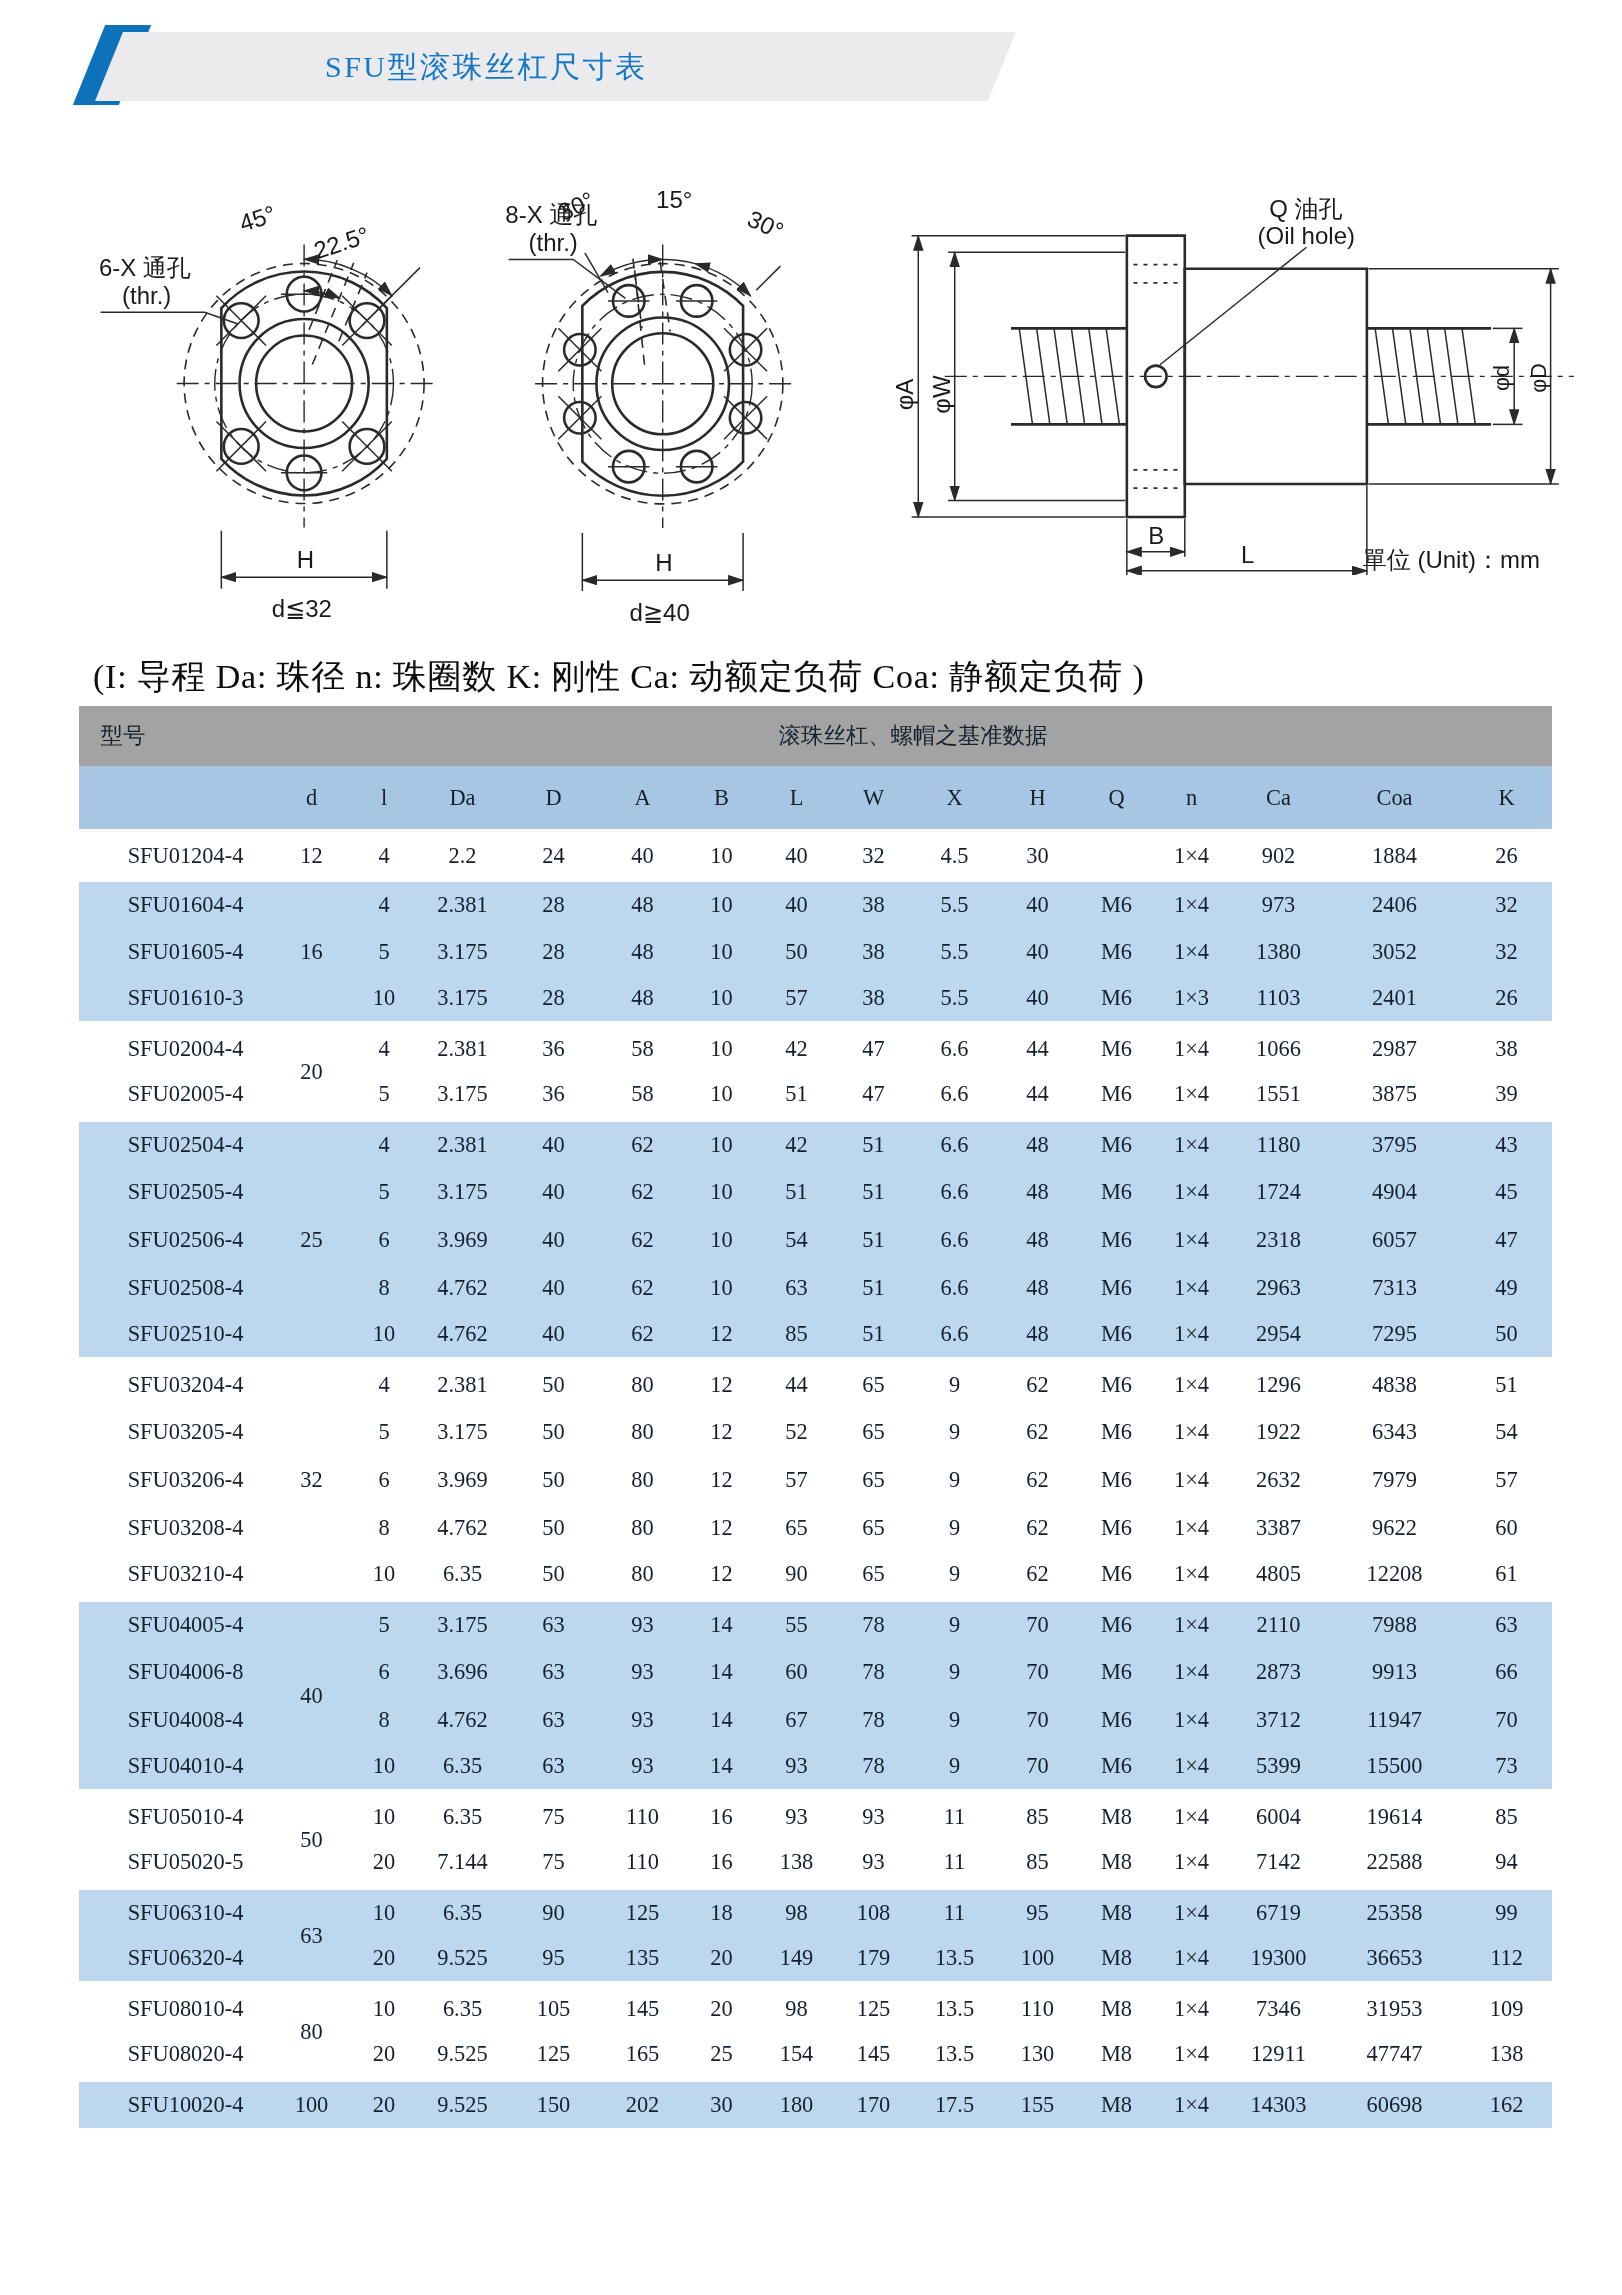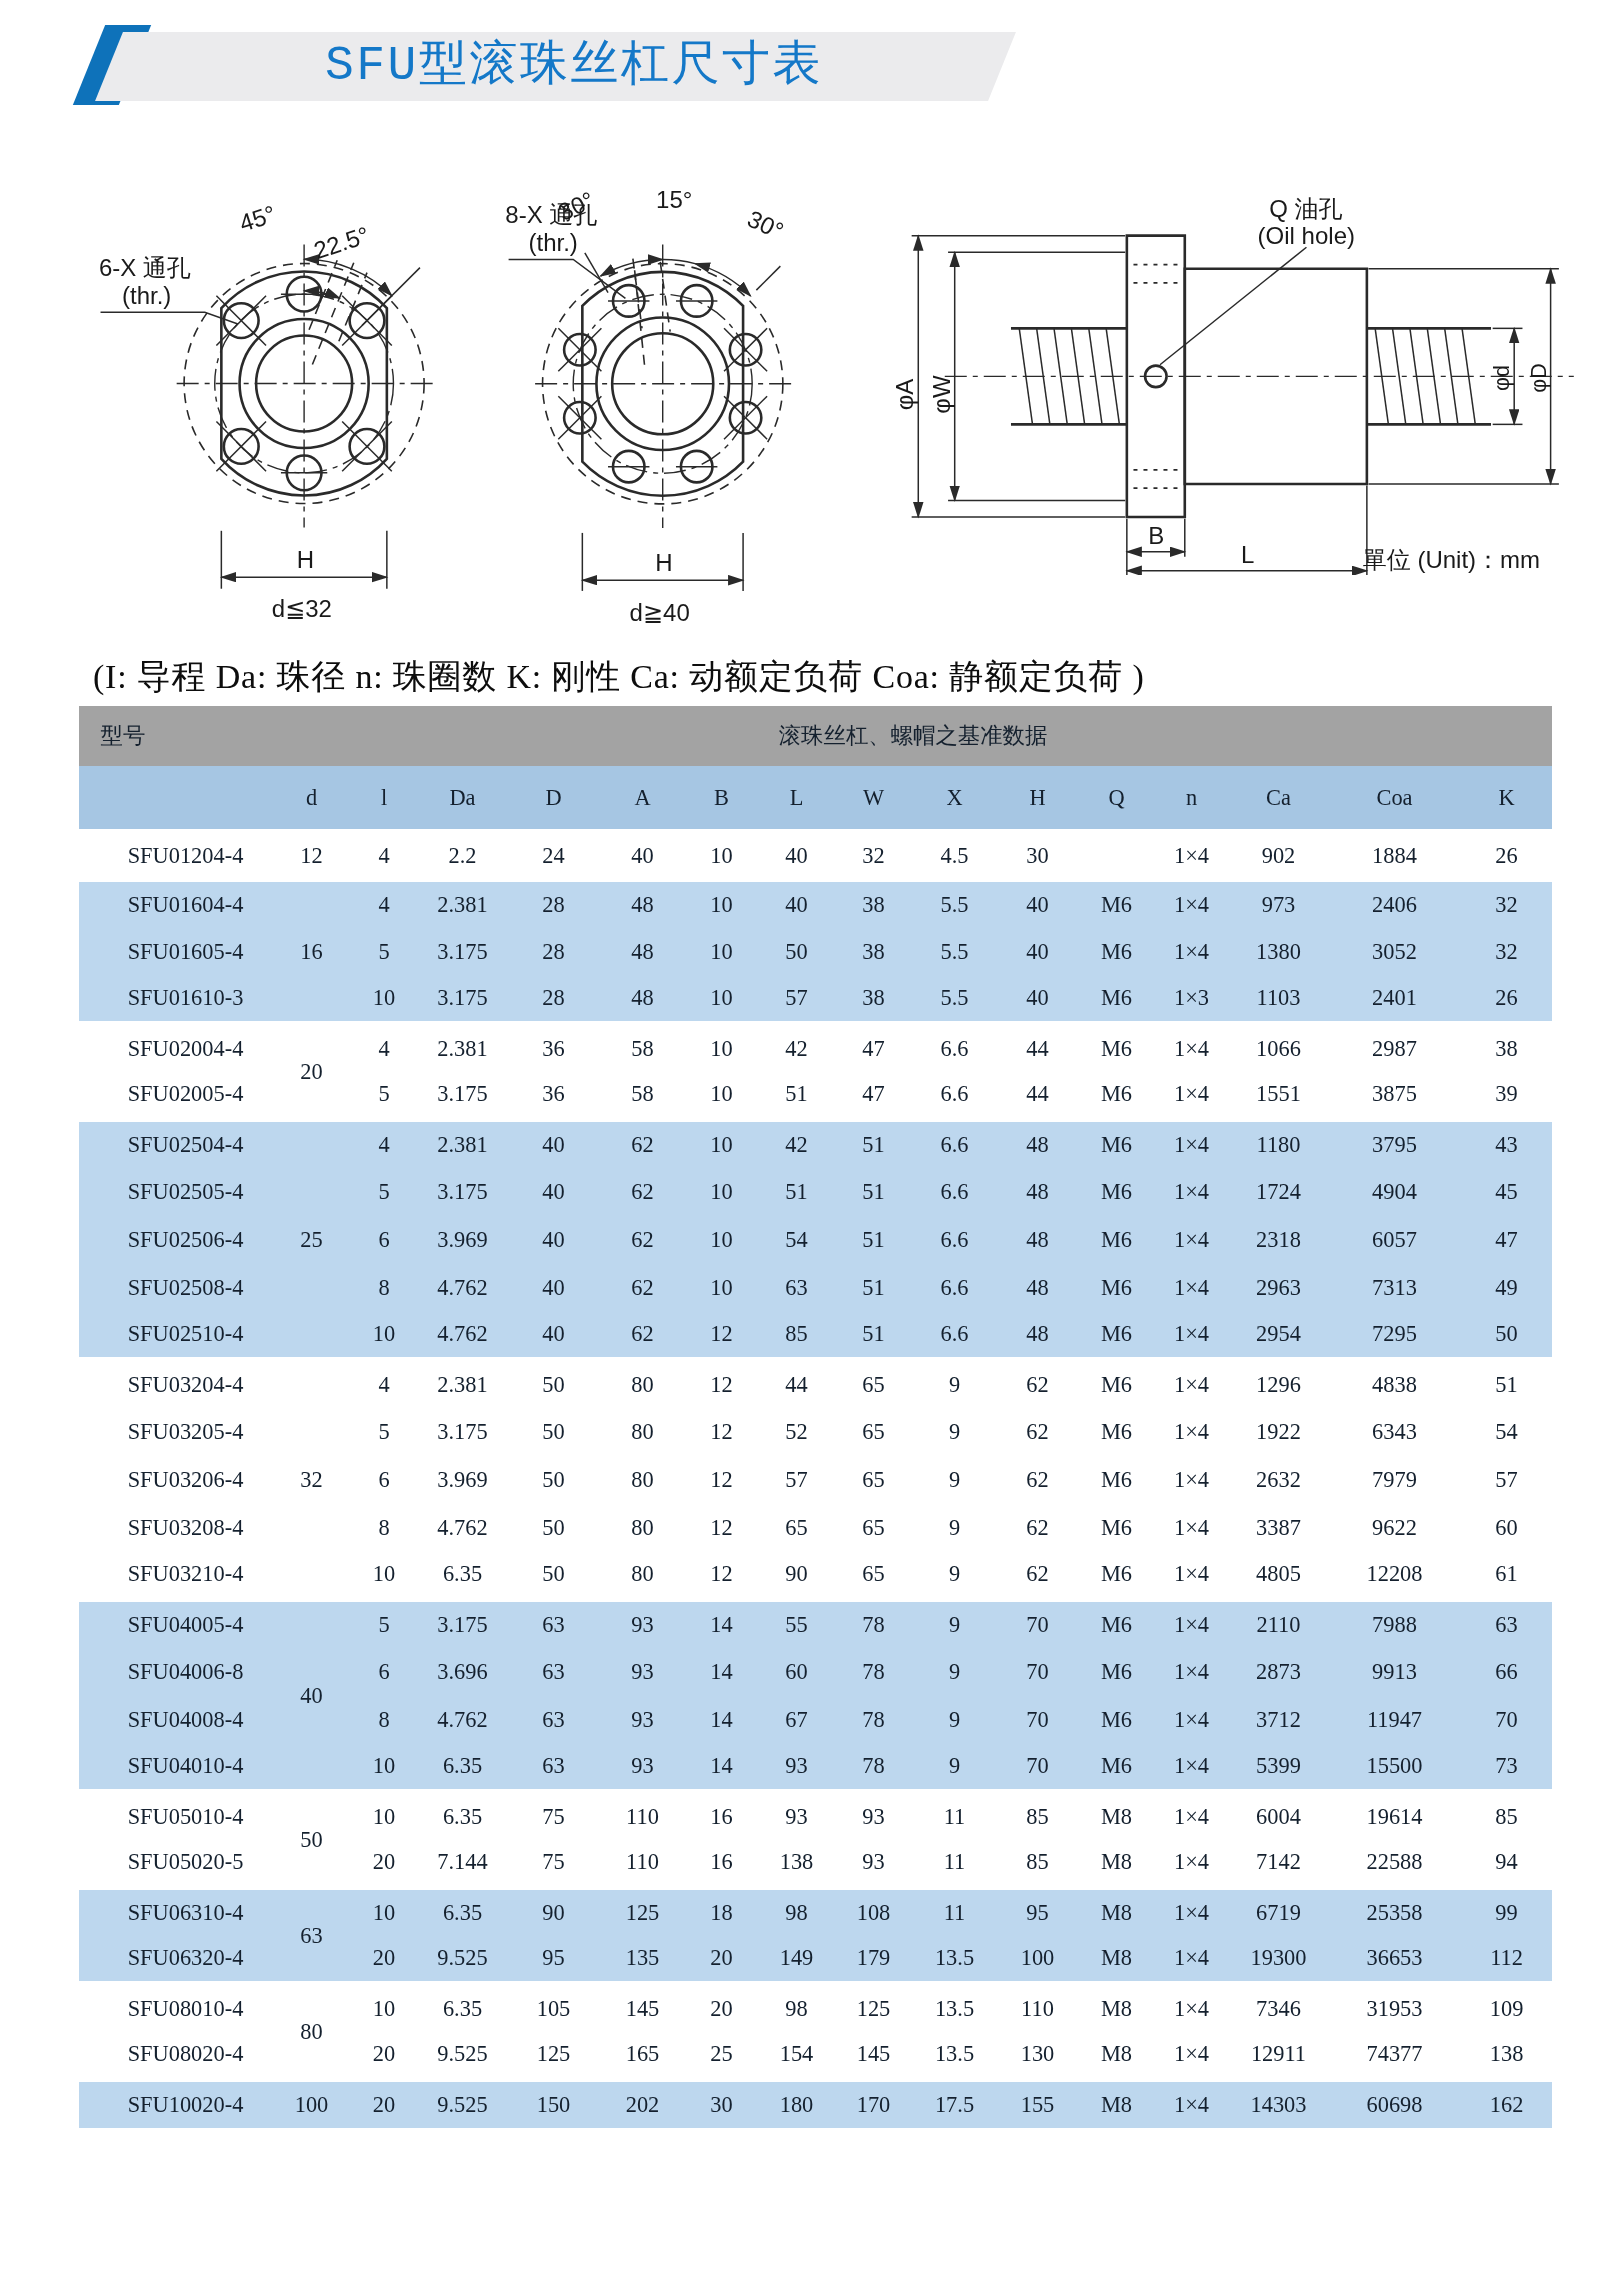--- a/index.html
+++ b/index.html
@@ -4,23 +4,23 @@
 <style>
   html,body{margin:0;padding:0;background:#ffffff;}
   #page{position:relative;width:1622px;height:2295px;background:#ffffff;overflow:hidden;
         font-family:"Liberation Sans",sans-serif;color:#1c2530;}
 
   
   .banner-accent{position:absolute;left:89px;top:25px;width:46px;height:80px;
                  background:#0e72ba;transform:skewX(-22deg);}
   .banner-bg{position:absolute;left:109px;top:31.5px;width:893px;height:69px;
              background:#ebebed;transform:skewX(-22deg);}
-  .page-title{position:absolute;left:325px;top:40px;font-size:48px;line-height:53px;
+  .page-title{position:absolute;left:325px;top:40px;font-size:30px;line-height:53px;
               color:#1478c8;letter-spacing:2.5px;font-weight:500;
-              font-family:Liberation Mono, monospace;}
+              font-family:Liberation Serif, serif;}
 
   
   .diagram{position:absolute;}
   svg line,svg path,svg circle,svg rect{vector-effect:non-scaling-stroke;}
   .oln{stroke:#2a2a2a;stroke-width:2.6;fill:none;}
   .thin{stroke:#2a2a2a;stroke-width:1.5;fill:none;}
   .dash{stroke:#2a2a2a;stroke-width:1.6;fill:none;stroke-dasharray:10 7;}
   .dadot{stroke:#2a2a2a;stroke-width:1.4;fill:none;stroke-dasharray:22 6 5 6;}
   .dot2{stroke:#2a2a2a;stroke-width:1.6;fill:none;stroke-dasharray:4 6;}
   .dtext{font-family:"Liberation Sans",sans-serif;font-size:29px;fill:#1a1a1a;}
@@ -745,21 +745,21 @@
             <td>125</td>
             <td>165</td>
             <td>25</td>
             <td>154</td>
             <td>145</td>
             <td>13.5</td>
             <td>130</td>
             <td>M8</td>
             <td>1×4</td>
             <td>12911</td>
-            <td>74377</td>
+            <td>47747</td>
             <td>138</td>
           </tr>
           <tr class="shade gstart">
             <td class="model">SFU10020-4</td>
             <td class="dcell" rowspan="1">100</td>
             <td>20</td>
             <td>9.525</td>
             <td>150</td>
             <td>202</td>
             <td>30</td>

